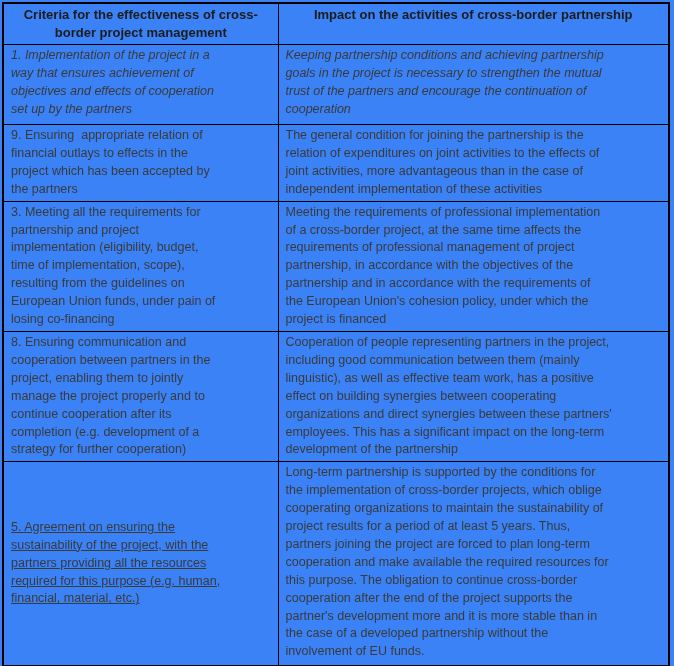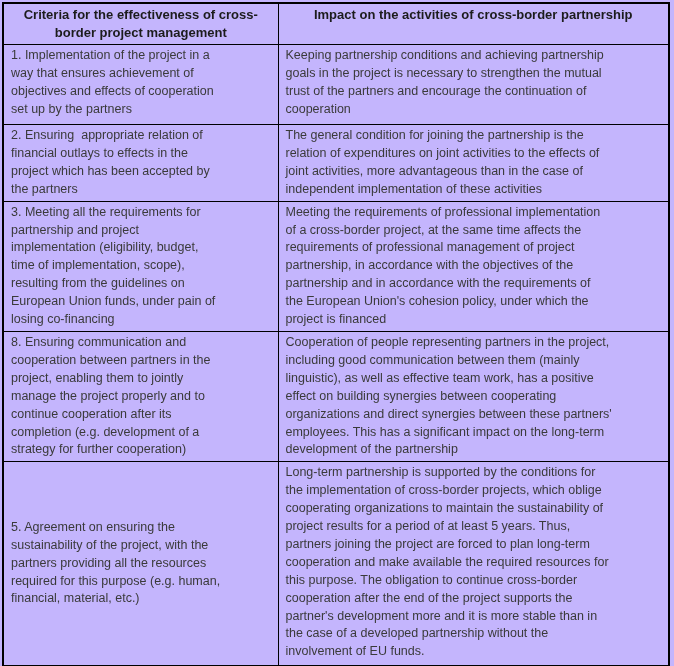--- a/index.html
+++ b/index.html
@@ -5,21 +5,21 @@
   * { box-sizing: border-box; }
   html, body {
     margin: 0;
     padding: 0;
     background: #ffffff;
     font-family: "Liberation Sans", sans-serif;
   }
   .page {
     width: 674px;
     height: 666px;
-    background: #c4b5fd;
+    background: #3b82f6;
     padding: 2px 6px 4px 2px;
   }
   table.tbl {
     border-collapse: collapse;
     width: 666px;
     table-layout: fixed;
     border: 2px solid #000000;
   }
   col.c-criteria { width: 275px; }
   col.c-impact  { width: 391px; }
@@ -38,26 +38,26 @@
     color: #1c1c1c;
   }
   td {
     font-size: 12.5px;
     line-height: 17.9px;
     vertical-align: top;
     padding: 2px 6px 2px 7px;
     color: #3a3a3a;
   }
   tr.h-row  { height: 38px; }
-  tr.row-1  { height: 80px; }
+  tr.row-1  { height: 80px; font-style: italic; }
   tr.row-2  { height: 76px; }
   tr.row-3  { height: 127px; }
   tr.row-4  { height: 127px; }
   tr.row-5  { height: 204px; }
-  td.v-middle { vertical-align: middle; }
+  td.v-middle { vertical-align: middle; text-decoration: underline; }
 </style>
 </head>
 <body>
 
 <div class="page">
   <table class="tbl">
     <colgroup>
       <col class="c-criteria">
       <col class="c-impact">
     </colgroup>
@@ -73,21 +73,21 @@
         <td>1. Implementation of the project in a
 way that ensures achievement of
 objectives and effects of cooperation
 set up by the partners</td>
         <td>Keeping partnership conditions and achieving partnership
 goals in the project is necessary to strengthen the mutual
 trust of the partners and encourage the continuation of
 cooperation</td>
       </tr>
       <tr class="row-2">
-        <td>2. Ensuring  appropriate relation of
+        <td>9. Ensuring  appropriate relation of
 financial outlays to effects in the
 project which has been accepted by
 the partners</td>
         <td>The general condition for joining the partnership is the
 relation of expenditures on joint activities to the effects of
 joint activities, more advantageous than in the case of
 independent implementation of these activities</td>
       </tr>
       <tr class="row-3">
         <td>3. Meeting all the requirements for

